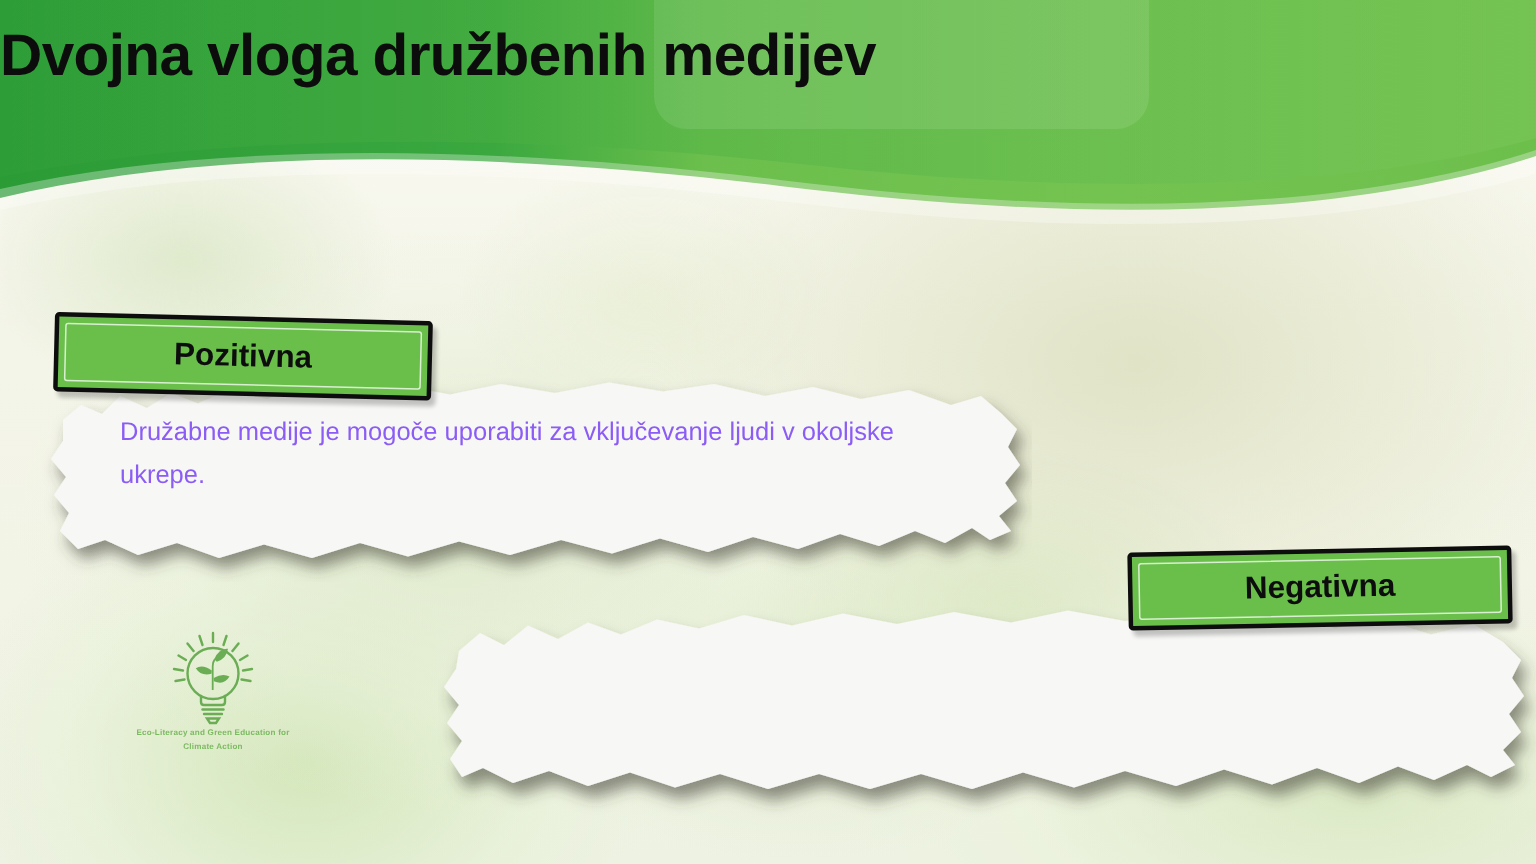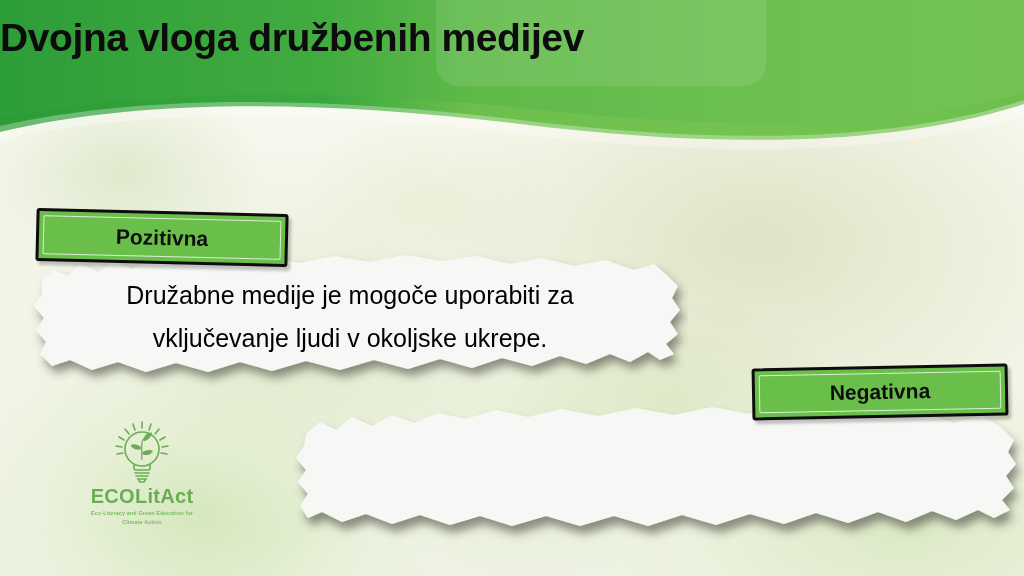--- a/index.html
+++ b/index.html
@@ -88,23 +88,22 @@
     position: absolute;
   }
   .card .paper {
     position: absolute;
     inset: 0;
   }
   .card .paper svg { display:block; width:100%; height:100%; }
   .card .body {
     position: absolute;
     left: 0; right: 0;
-    text-align: center;
-    color: #000000;
-    font-size: 25px;
+    color: #8b5cf6;
+    font-size: 17px;
     line-height: 1.70;
   }
 
   #card-positive { left: 28px; top: 252px; width: 660px; height: 136px; }
   #card-positive .body { top: 22px; left: 52px; width: 540px; }
 
   #card-negative { left: 292px; top: 404px; width: 736px; height: 146px; }
   #card-negative .body { top: 24px; left: 26px; width: 692px; }
 
   
@@ -267,18 +266,17 @@
 
         <path d="M45.2,40 L45.2,24 Q45.2,21 46.8,19 L47.6,20 Q46.4,22 46.4,24 L46.4,40 Z"></path>
 
         <path d="M46.8,19.5 Q50,12 56,12.5 Q55,19 48.6,21.2 Z"></path>
 
         <path d="M45.2,27 Q39,22.5 34.5,25.5 Q38,31 45,29.2 Z"></path>
 
         <path d="M46.4,32 Q52.5,28.5 57,31 Q53.5,37 46.6,34.2 Z"></path>
       </g>
     </svg>
-    <div class="logo-word">ECOLitAct</div>
     <div class="logo-tag">Eco-Literacy and Green Education for</div>
     <div class="logo-tag">Climate Action</div>
   </div>
 
 </div>
 
 </body></html>

